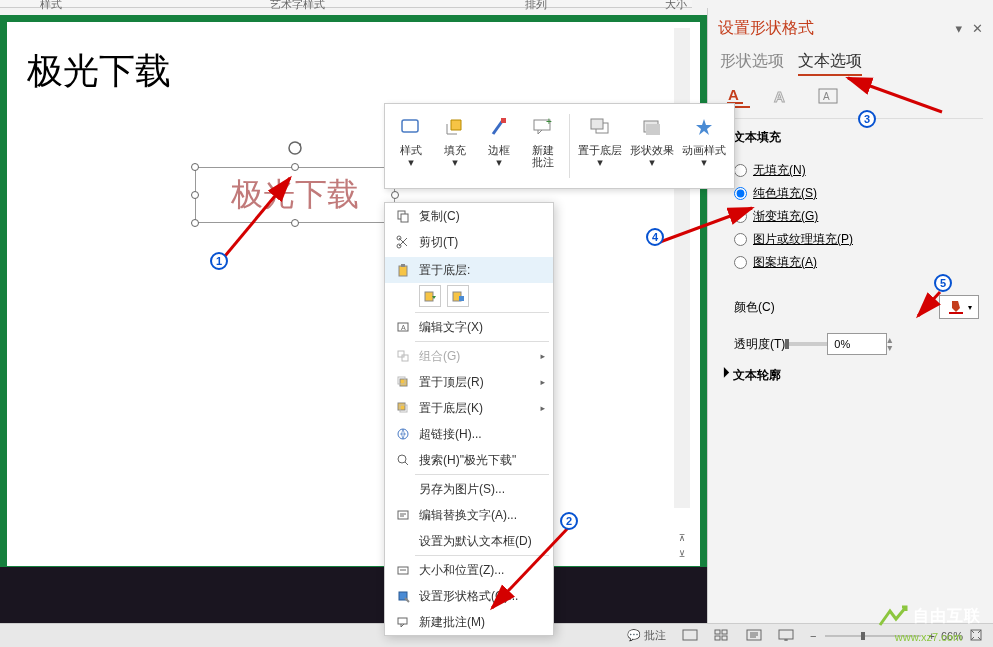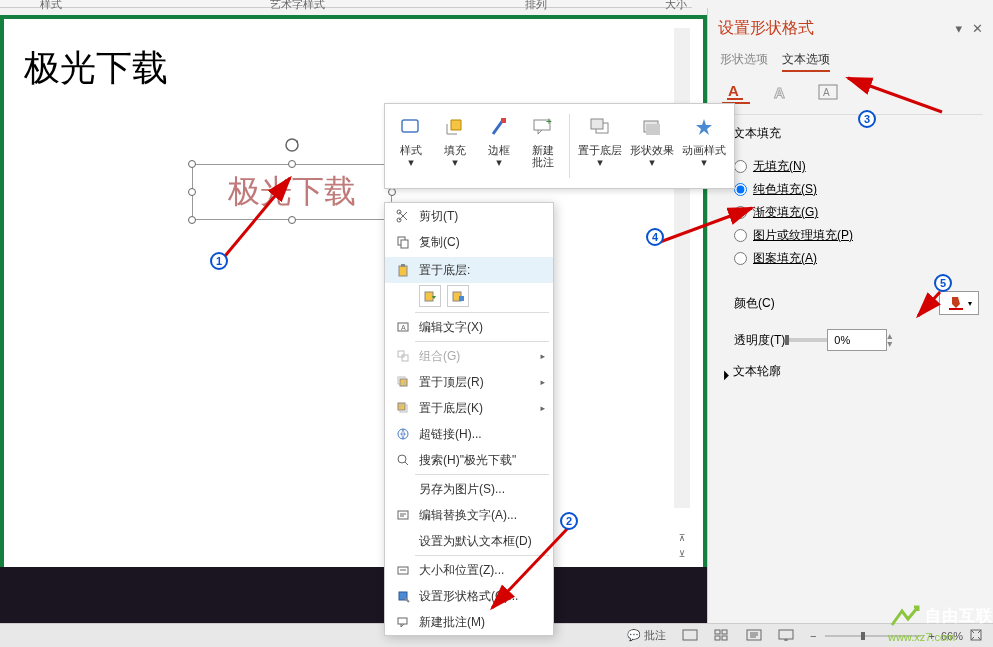--- a/index.html
+++ b/index.html
@@ -3,21 +3,21 @@
   <meta charset="utf-8">
   <style>
     * { margin: 0; padding: 0; box-sizing: border-box; font-family: "Microsoft YaHei", sans-serif; }
     body { background: #f3f3f3; width: 993px; height: 647px; overflow: hidden; position: relative; }
     
     .ribbon-bar { height: 8px; background: #f5f5f5; border-bottom: 1px solid #ccc; width: 692px; position: relative; }
     .ribbon-bar .rlabel { position: absolute; font-size: 11px; color: #666; top: -3px; }
     .rib-dismiss { position: absolute; right: 8px; top: -4px; font-size: 11px; color: #666; cursor: pointer; }
     
     .main-area { display: flex; height: 639px; }
-    .slide-zone { width: 707px; background: #fff; position: relative; border: 4px solid #15803d; margin: 7px 0 0 0; height: 558px; text-align: right; }
+    .slide-zone { width: 707px; background: #fff; position: relative; border: 7px solid #15803d; margin: 7px 0 0 0; height: 558px; text-align: right; }
     .side-pane { width: 286px; background: #f3f3f3; border-left: 1px solid #ccc; padding: 0; }
     
     .main-title { font-size: 36px; font-weight: 500; position: absolute; left: 20px; top: 25px; color: #000; }
     
     .textbox { position: absolute; left: 188px; top: 145px; width: 200px; height: 56px; border: 1px solid #999; display: flex; align-items: center; justify-content: center; }
     .textbox-text { color: #c17a7a; font-size: 32px; font-weight: 400; }
     .handle { position: absolute; width: 8px; height: 8px; background: #fff; border: 1px solid #666; border-radius: 50%; }
     .handle.tl { left: -5px; top: -5px; } .handle.tr { right: -5px; top: -5px; }
     .handle.bl { left: -5px; bottom: -5px; } .handle.br { right: -5px; bottom: -5px; }
     .handle.tm { left: 50%; top: -5px; margin-left: -4px; } .handle.bm { left: 50%; bottom: -5px; margin-left: -4px; }
@@ -39,29 +39,29 @@
     .ctx-sep { height: 1px; background: #ddd; margin: 1px 4px 1px 30px; }
     .ctx-paste-section { padding: 2px 0; }
     .ctx-paste-icons { display: flex; gap: 6px; padding: 2px 0 2px 34px; }
     .paste-opt { width: 22px; height: 22px; border: 1px solid #ccc; display: flex; align-items: center; justify-content: center; cursor: pointer; }
     
     .pane-header { display: flex; align-items: center; justify-content: space-between; padding: 10px 10px 4px 10px; }
     .pane-title { color: #c43e1c; font-size: 16px; font-weight: 500; }
     .pane-controls { display: flex; gap: 10px; color: #666; font-size: 13px; }
     .pane-dropdown, .pane-close { cursor: pointer; }
     
-    .pane-tabs { display: flex; gap: 14px; padding: 6px 12px 8px; font-size: 12px; }
+    .pane-tabs { display: flex; gap: 14px; padding: 6px 12px 8px; font-size: 16px; }
     .pane-tab { cursor: pointer; padding: 2px 0; color: #888; }
     .pane-tab.active { color: #333; border-bottom: 2px solid #c43e1c; }
     
     .icon-tabs { display: flex; gap: 18px; padding: 0 14px 10px; }
     .icon-tab { width: 28px; height: 24px; display: flex; align-items: center; justify-content: center; cursor: pointer; }
     .icon-tab.active { border-bottom: 2px solid #c43e1c; }
     
-    .section-header { display: flex; align-items: flex-end; padding: 4px 12px; font-size: 12px; font-weight: 400; cursor: pointer; }
+    .section-header { display: flex; align-items: flex-start; padding: 4px 12px; font-size: 12px; font-weight: 700; cursor: pointer; }
     .section-caret { font-size: 9px; margin-right: 6px; }
     
     .radio-group { padding: 6px 12px 6px 26px; text-decoration: underline; }
     .radio-item { display: flex; align-items: center; margin: 6px 0; font-size: 12px; }
     .radio-item input { margin-right: 6px; }
     
     .color-row { display: flex; align-items: center; justify-content: space-between; padding: 12px 14px 8px 26px; font-size: 12px; }
     .color-btn { width: 40px; height: 24px; border: 1px solid #999; display: flex; align-items: center; justify-content: center; background: #fff; cursor: pointer; }
     
     .trans-row { display: flex; align-items: center; padding: 6px 14px 8px 26px; font-size: 12px; }
@@ -70,21 +70,21 @@
     .trans-input { width: 60px; height: 22px; border: 1px solid #999; padding: 0 6px; font-size: 11px; }
     
     .status-bar { position: absolute; bottom: 0; left: 0; width: 993px; height: 24px; background: #e8e8e8; border-top: 1px solid #ccc; display: flex; align-items: center; padding: 0 10px; font-size: 11px; color: #555; gap: 16px; justify-content: flex-end; }
     .status-bar .zoom { display: flex; align-items: center; gap: 6px; }
     
     .annotation { position: absolute; z-index: 100; }
     .arrow-svg { position: absolute; z-index: 90; pointer-events: none; }
     .num-badge { width: 18px; height: 18px; border-radius: 50%; background: #fff; border: 2px solid #0652d1; color: #0652d1; font-size: 11px; font-weight: bold; display: flex; align-items: center; justify-content: center; }
     
     .dark-strip { position: absolute; bottom: 24px; left: 0; width: 707px; height: 56px; background: #1a1520; }
-    .watermark { position: absolute; bottom: 4px; right: 0; font-size: 11px; color: #8cc63f; z-index: 200; text-align: left; }
+    .watermark { position: absolute; bottom: 4px; right: 12px; font-size: 11px; color: #8cc63f; z-index: 200; text-align: center; }
     .watermark .wmtxt { color: #fff; font-size: 16px; font-weight: bold; letter-spacing: 1px; }
     
     .vscroll { position: absolute; right: 17px; top: 20px; width: 16px; height: 480px; background: #f0f0f0; }
     .vscroll-nav { position: absolute; right: 17px; bottom: 85px; width: 16px; display: flex; flex-direction: column; gap: 0; }
     .vscroll-nav span { height: 16px; display: flex; align-items: center; justify-content: center; font-size: 9px; color: #666; cursor: pointer; }
   </style>
 </head>
 <body>
 
 <div class="ribbon-bar">
@@ -278,35 +278,35 @@
         </svg>
       </div>
     <div class="mini-label"><span>动画样式</span><br>▾</div>
   </div>
 </div>
 
 <div class="context-menu">
   <div class="ctx-item">
       <span class="ctx-icon">
         <svg width="14" height="14">
+          <rect x="2" y="2" width="7" height="8" fill="none" stroke="#666"></rect>
+          <rect x="5" y="5" width="7" height="8" fill="#fff" stroke="#666"></rect>
+        </svg>
+      </span>
+      <span class="ctx-label">复制(C)</span>
+    </div>
+  <div class="ctx-item">
+      <span class="ctx-icon">
+        <svg width="14" height="14">
           <path d="M3 3 L11 11 M11 3 L3 11" stroke="#666"></path>
           <circle cx="3" cy="11" r="2" fill="none" stroke="#666"></circle>
           <circle cx="3" cy="3" r="2" fill="none" stroke="#666"></circle>
         </svg>
       </span>
       <span class="ctx-label">剪切(T)</span>
-    </div>
-  <div class="ctx-item">
-      <span class="ctx-icon">
-        <svg width="14" height="14">
-          <rect x="2" y="2" width="7" height="8" fill="none" stroke="#666"></rect>
-          <rect x="5" y="5" width="7" height="8" fill="#fff" stroke="#666"></rect>
-        </svg>
-      </span>
-      <span class="ctx-label">复制(C)</span>
     </div>
   <div class="ctx-paste-section">
     <div class="ctx-item" style="background:#e6f2fa">
         <span class="ctx-icon">
           <svg width="14" height="14">
             <rect x="3" y="3" width="8" height="10" fill="#f6c445" stroke="#888"></rect>
             <rect x="5" y="1" width="4" height="3" fill="#888"></rect>
           </svg>
         </span>
         <span class="ctx-label">置于底层:</span>

